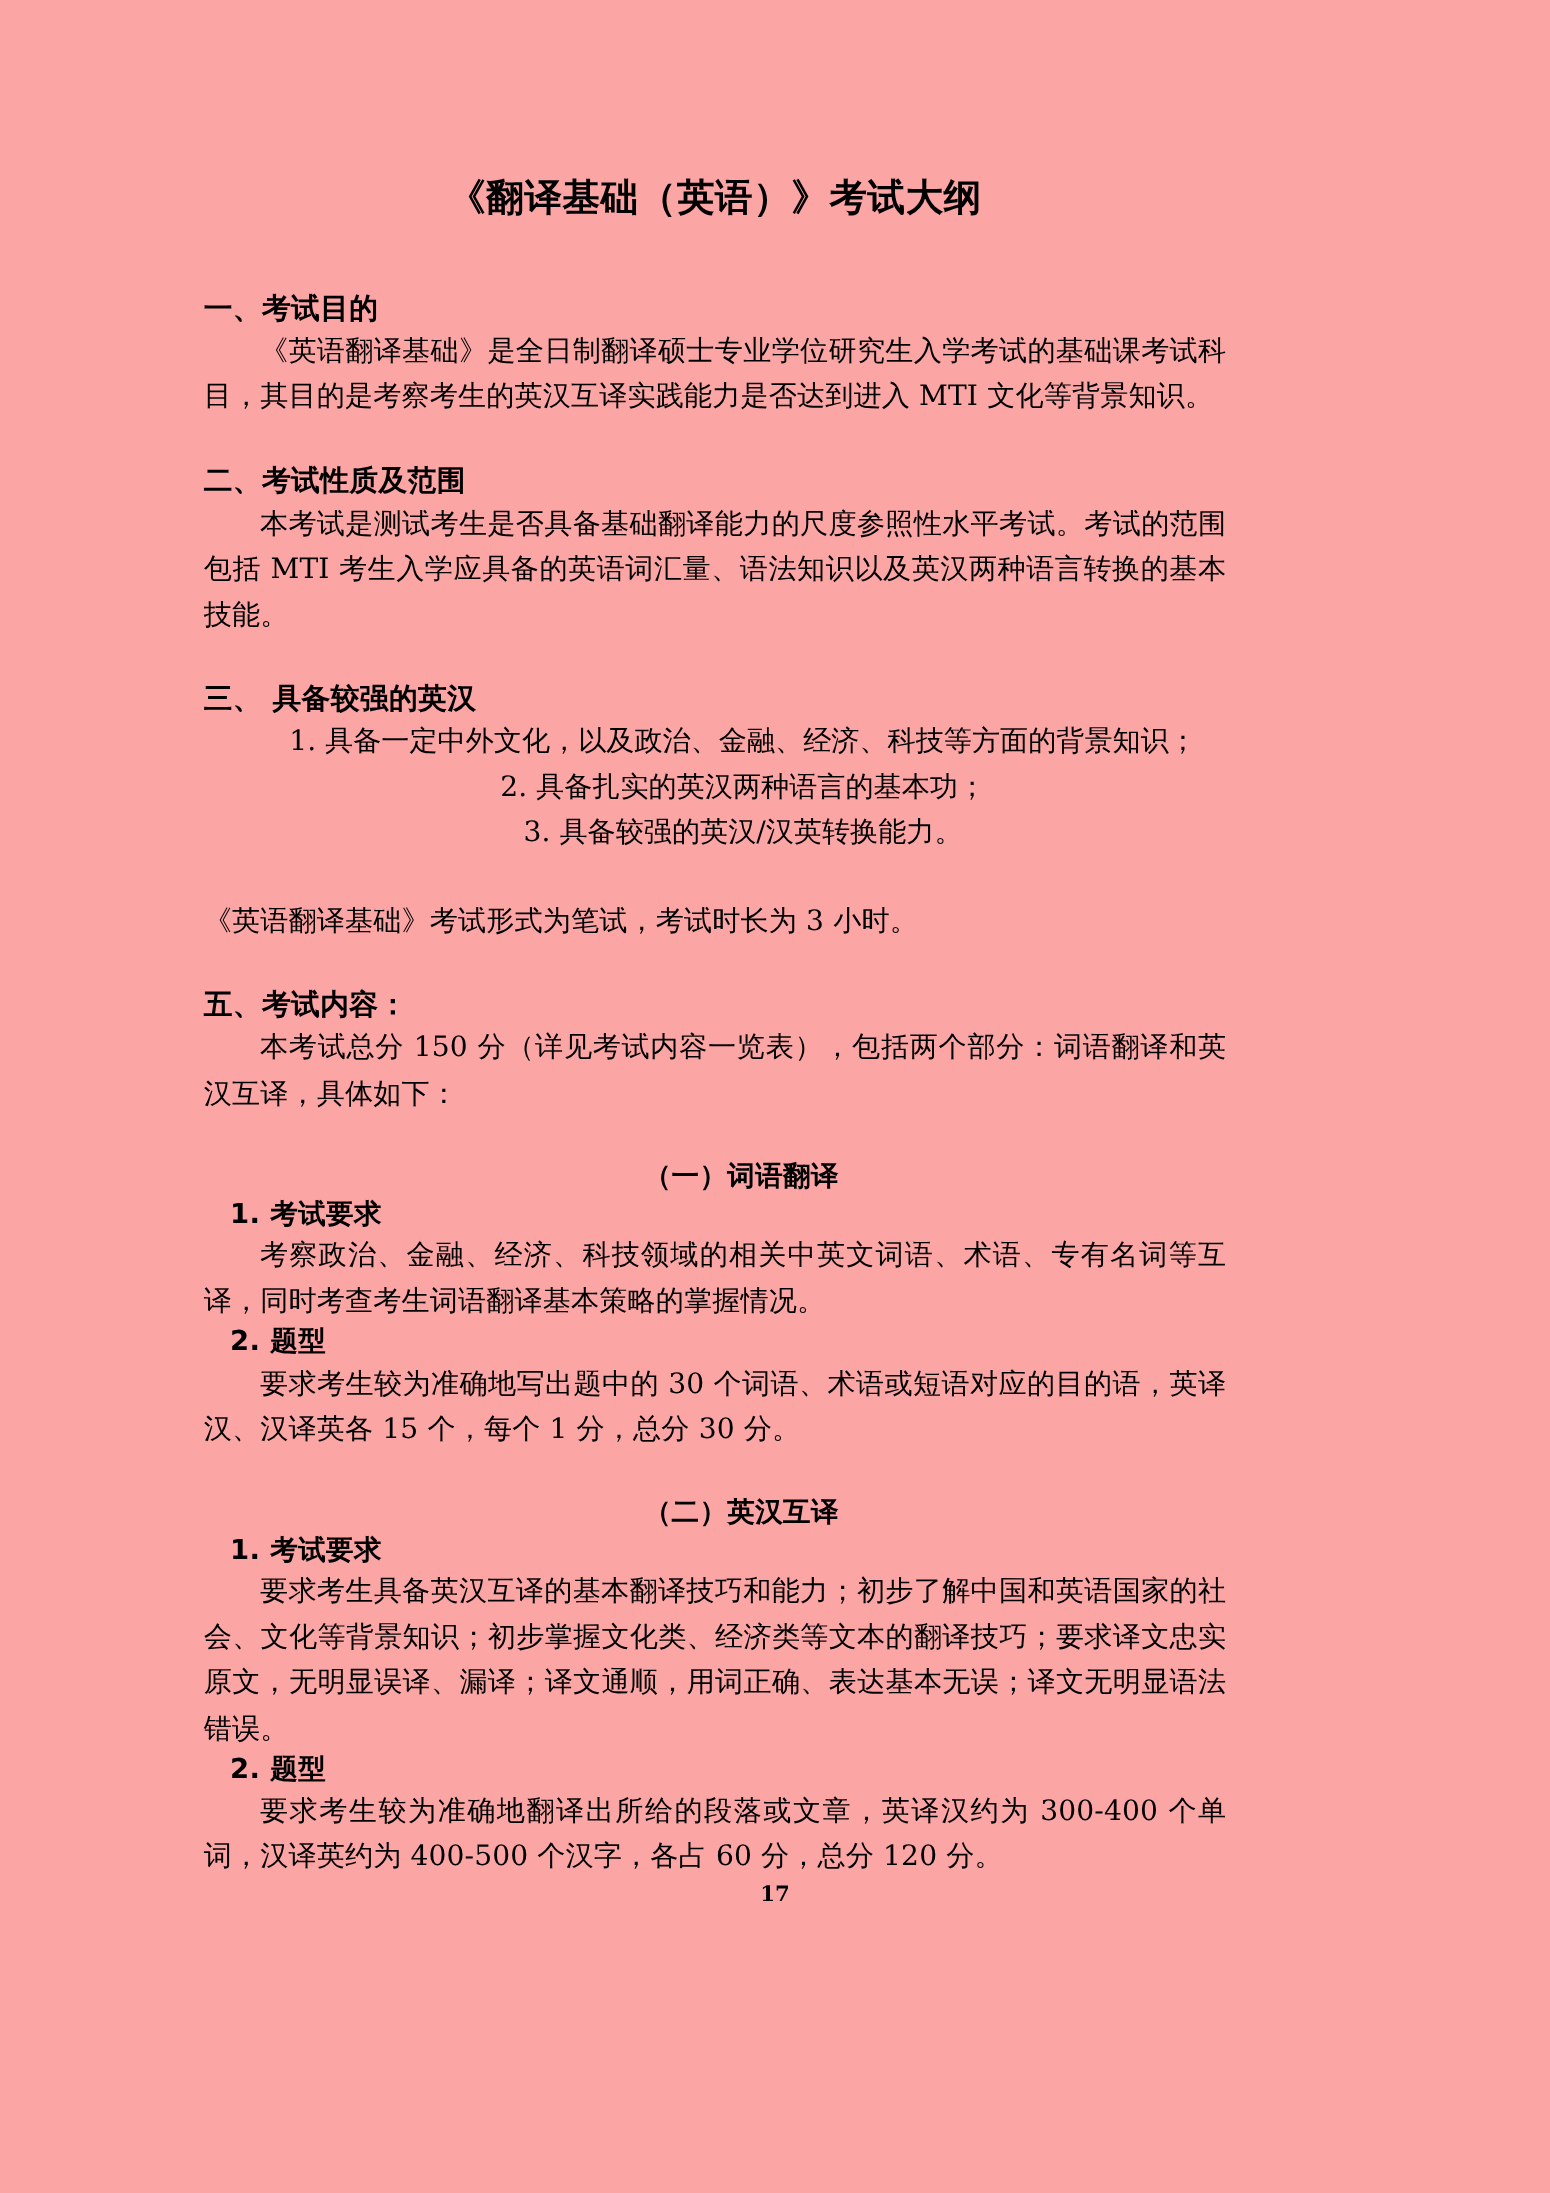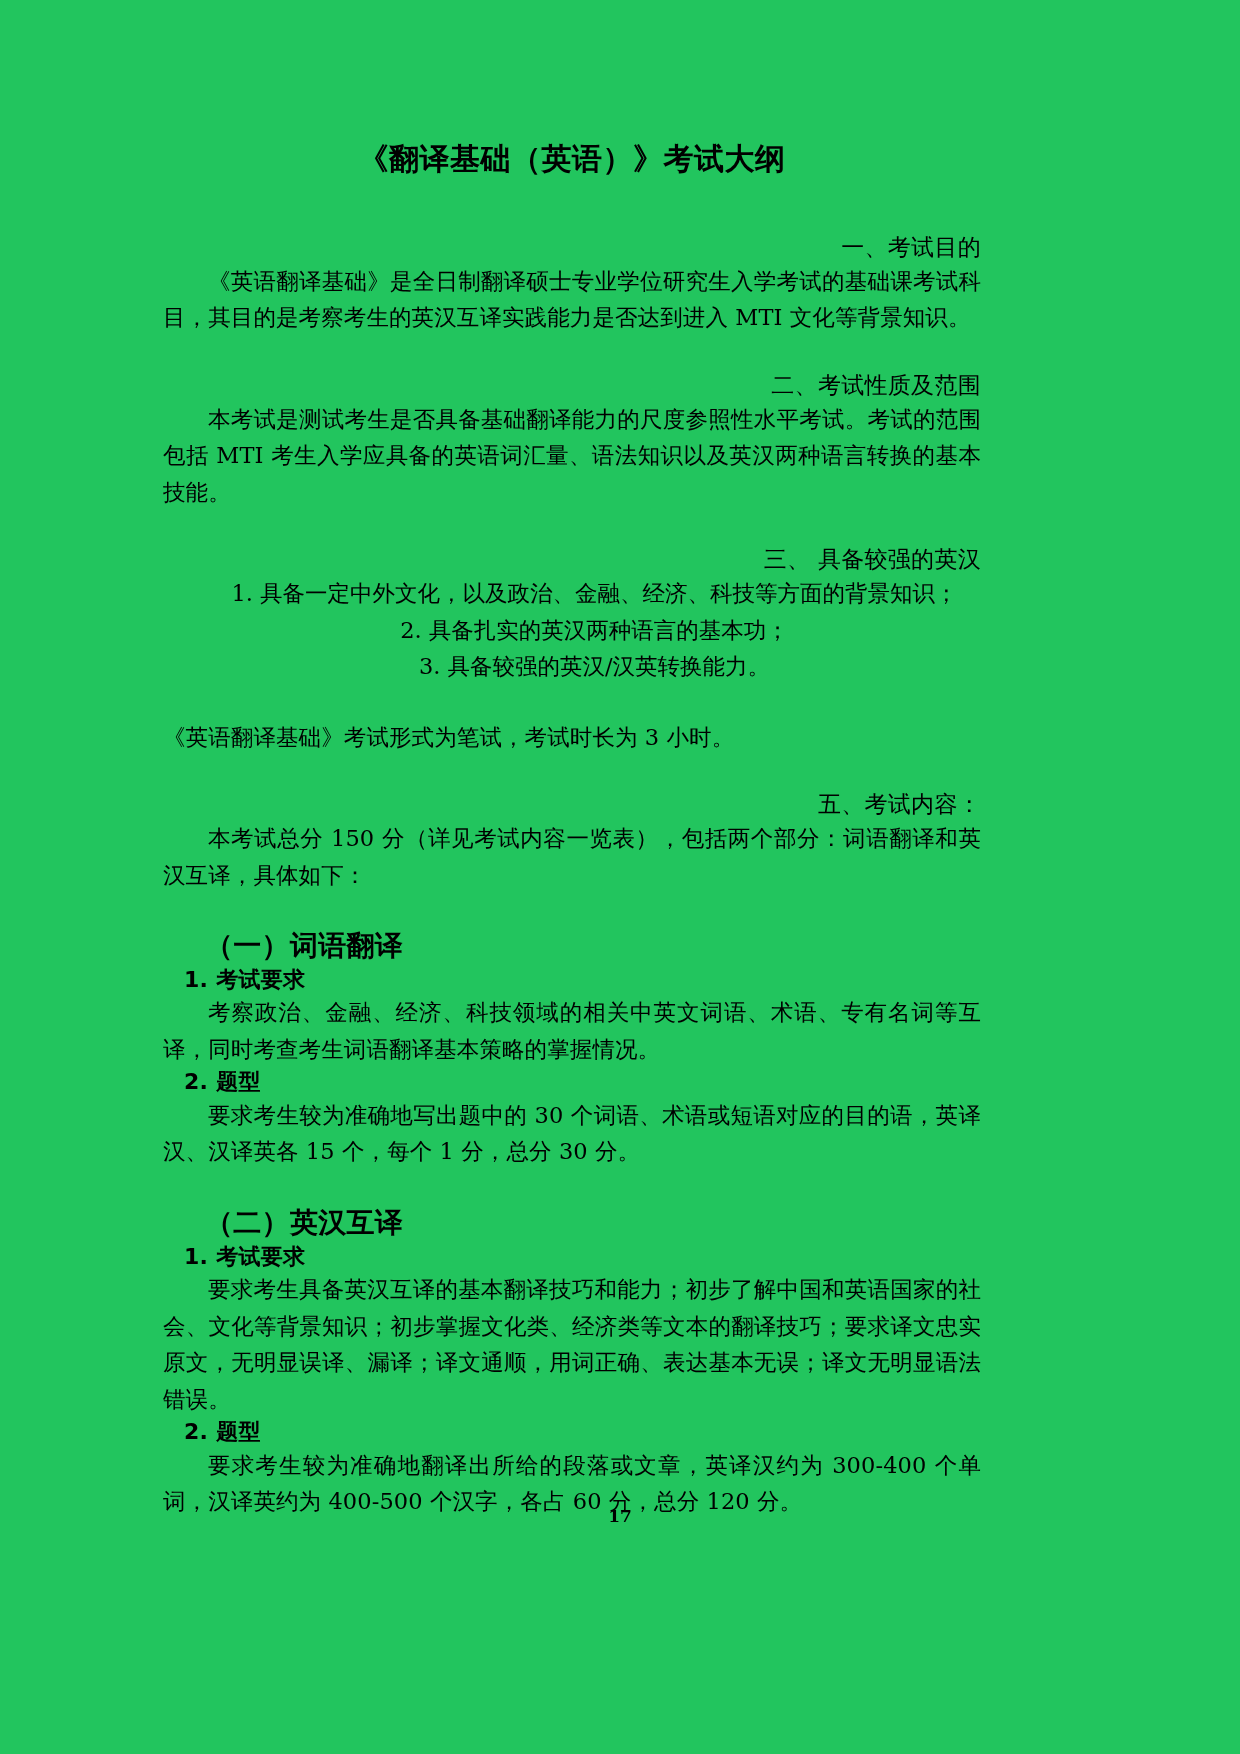--- a/index.html
+++ b/index.html
@@ -6,21 +6,21 @@
     margin: 0;
     padding: 0;
     background: #ffffff;
   }
 
   .page {
     position: relative;
     width: 1240px;
     height: 1754px;
     margin: 0 auto;
-    background: #22c55e;
+    background: #fca5a5;
     box-sizing: border-box;
     padding: 0;
     overflow: hidden;
   }
 
   .content {
     position: absolute;
     left: 163px;
     top: 0;
     width: 818px;
@@ -35,36 +35,36 @@
     line-height: 1.4;
     text-align: center;
     margin-top: 138px;
     margin-bottom: 0;
     letter-spacing: 0.5px;
   }
 
   
   .h-section {
     font-family: "DejaVu Sans", "Liberation Sans", sans-serif;
-    font-weight: normal;
+    font-weight: bold;
     font-size: 23px;
     line-height: 1.35;
     margin: 0;
     letter-spacing: 0.3px;
-    text-align: right;
   }
 
   .h-sub {
     font-family: "DejaVu Sans", "Liberation Sans", sans-serif;
     font-weight: bold;
-    font-size: 28px;
+    font-size: 22px;
     line-height: 1.35;
     margin: 0;
     padding-left: 42px;
     letter-spacing: 0.3px;
+    text-align: center;
   }
 
   .h-subsub {
     font-family: "DejaVu Sans", "Liberation Sans", sans-serif;
     font-weight: bold;
     font-size: 22px;
     line-height: 1.35;
     margin: 0;
     padding-left: 21px;
     letter-spacing: 0.3px;

